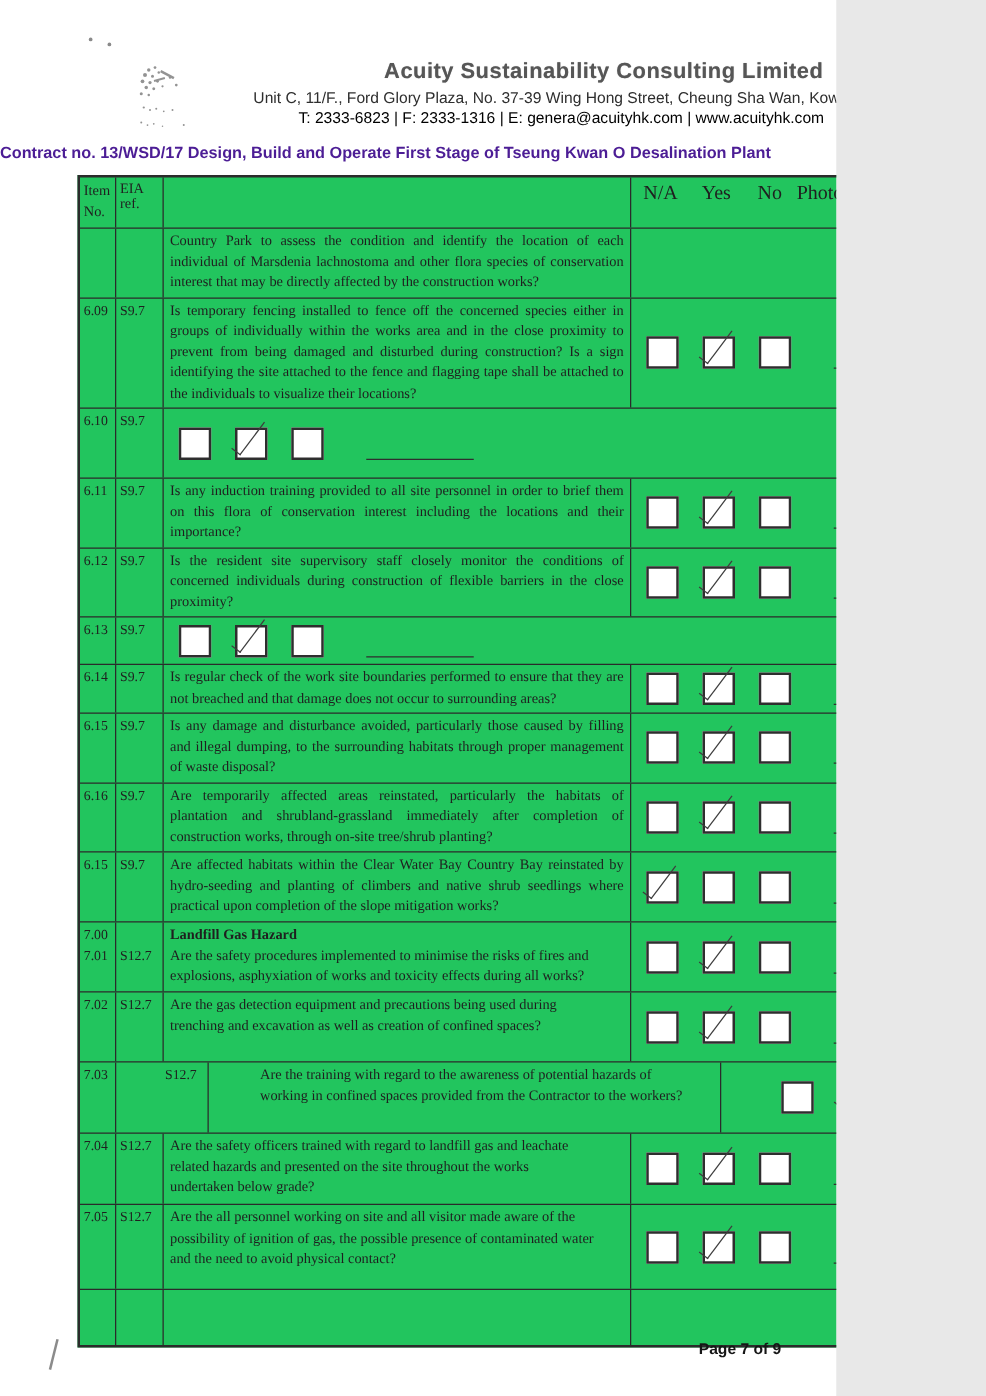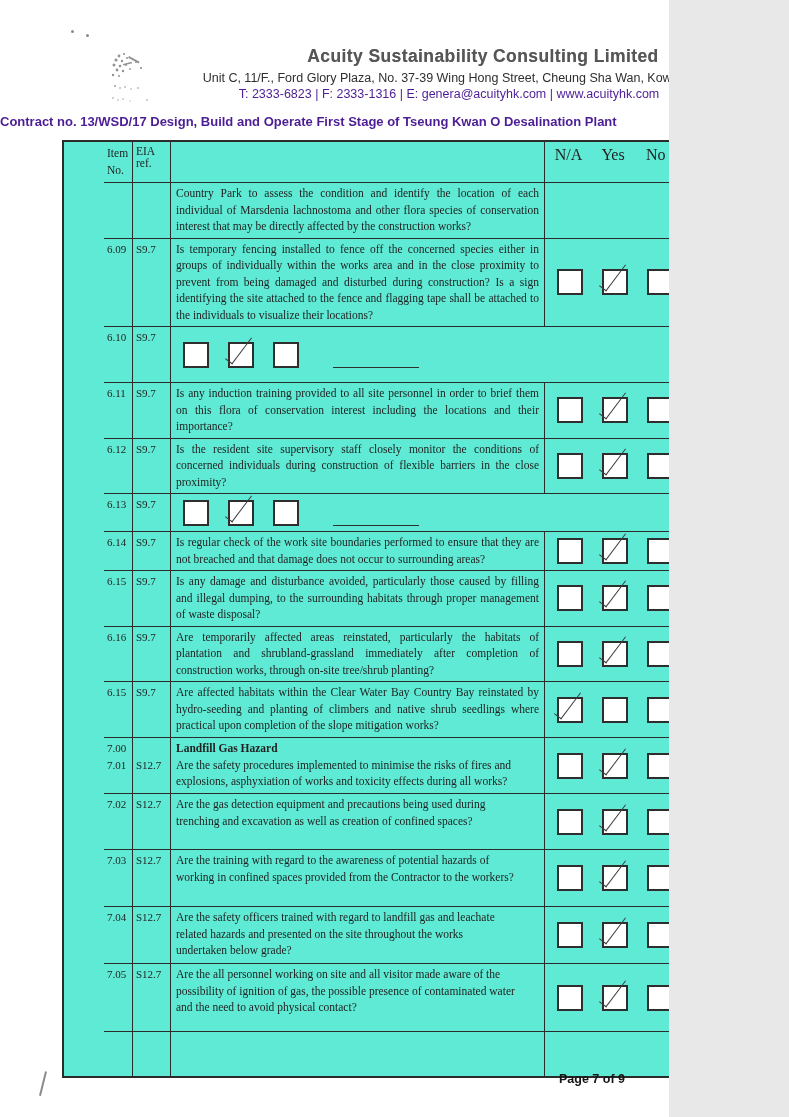--- a/index.html
+++ b/index.html
@@ -6,28 +6,28 @@
   .page{position:relative;width:669px;height:1117px;background:#ffffff;overflow:hidden;
         font-family:"Liberation Serif",serif;color:#1f1f1f;}
 
   
   .speck{position:absolute;background:#8a8a8a;border-radius:50%;}
   .hdr{position:absolute;left:118px;top:46px;width:662px;text-align:center;
        font-family:"Liberation Sans",sans-serif;}
   .company{font-size:17.5px;font-weight:bold;color:#565656;letter-spacing:.4px;
            text-shadow:0 0 .6px #9a9a9a;transform:translateX(34px);}
   .addr{margin-top:4px;font-size:12.5px;color:#2e2e2e;}
-  .contact{margin-top:2px;font-size:12.5px;color:#4c1d95;}
+  .contact{margin-top:2px;font-size:12.5px;color:#000000;}
   .logo{position:absolute;left:103px;top:48px;width:54px;height:62px;opacity:.75;}
   .contract{position:absolute;left:0;top:114px;width:789px;text-align:left;
             font-family:"Liberation Sans",sans-serif;font-size:13px;font-weight:bold;color:#4c1d95;}
 
   
   .tbl{position:absolute;left:62px;top:140px;width:684px;border:2px solid #2b2b2b;
-       box-sizing:border-box;background:#5eead4;padding-left:40px;}
+       box-sizing:border-box;background:#22c55e;}
   .thead,.trow{display:grid;grid-template-columns:29px 38px 374px 239px;}
   .trow{border-top:1.5px solid #2b2b2b;}
   .c-item,.c-eia,.c-q{border-right:1.5px solid #2b2b2b;box-sizing:border-box;}
   .c-item{padding:2px 1px 0 3px;font-size:11px;}
   .c-eia{padding:2px 1px 0 3px;font-size:11px;}
   .c-q{padding:2px 5px 3px 5px;}
   .c-chk{box-sizing:border-box;display:flex;align-items:center;}
   .it{display:block;line-height:16.5px;}
   .qh{font-weight:bold;font-size:11.5px;line-height:16.5px;}
   .qt{font-size:11.5px;line-height:16.5px;text-align:justify;}
@@ -53,21 +53,21 @@
   [data-row="2"]{min-height:55px;}
   [data-row="3"]{min-height:37px;}
   [data-row="4"]{min-height:37px;}
   [data-row="5"]{min-height:37px;}
   [data-row="6"]{min-height:36px;}
   [data-row="7"]{min-height:38px;}
   [data-row="8"]{min-height:54px;}
   [data-row="9"]{min-height:55px;}
   [data-row="10"]{min-height:55px;}
   [data-row="11"]{min-height:55px;}
-  [data-row="12"]{min-height:56px;}
+  [data-row="12"]{min-height:56px;gap:36px;}
   [data-row="13"]{min-height:56px;}
   [data-row="14"]{min-height:67px;}
   [data-row="15"]{min-height:44px;}
   [data-row="10"] .c-eia{padding-top:18.5px;}
   [data-row="10"] .qt,[data-row="11"] .qt,[data-row="12"] .qt,
   [data-row="13"] .qt,[data-row="14"] .qt{max-width:340px;text-align:left;}
 
   
   .footer{position:absolute;right:44px;top:1072px;font-family:"Liberation Sans",sans-serif;
           font-size:12.5px;font-weight:bold;color:#161616;}

